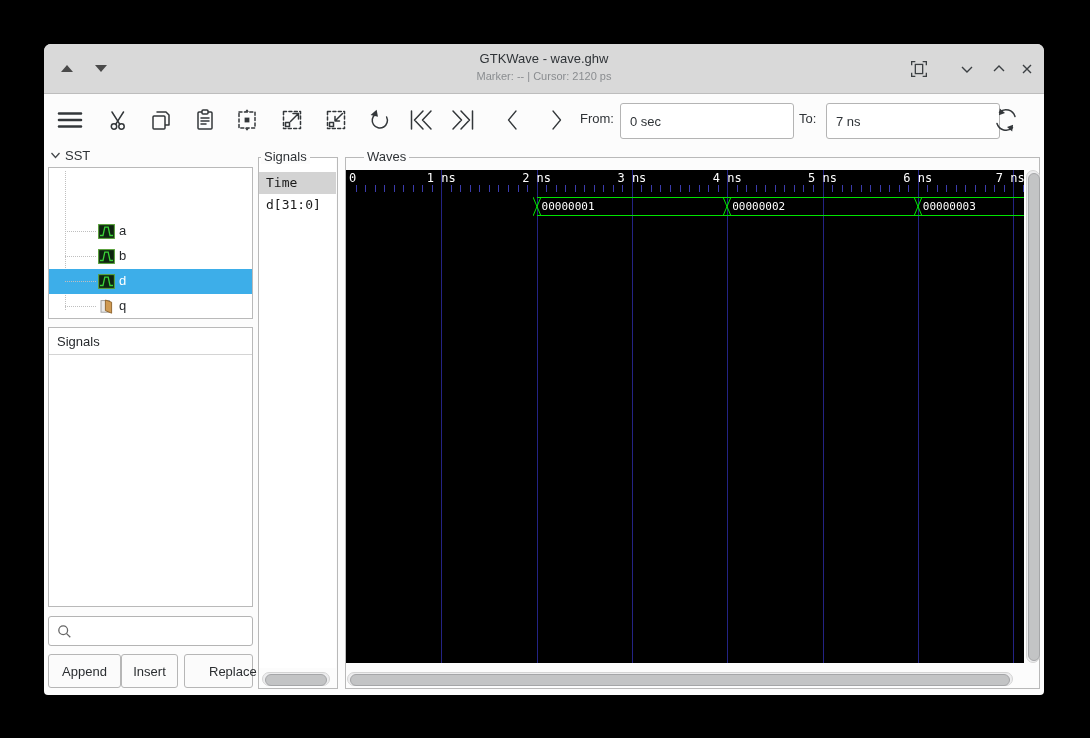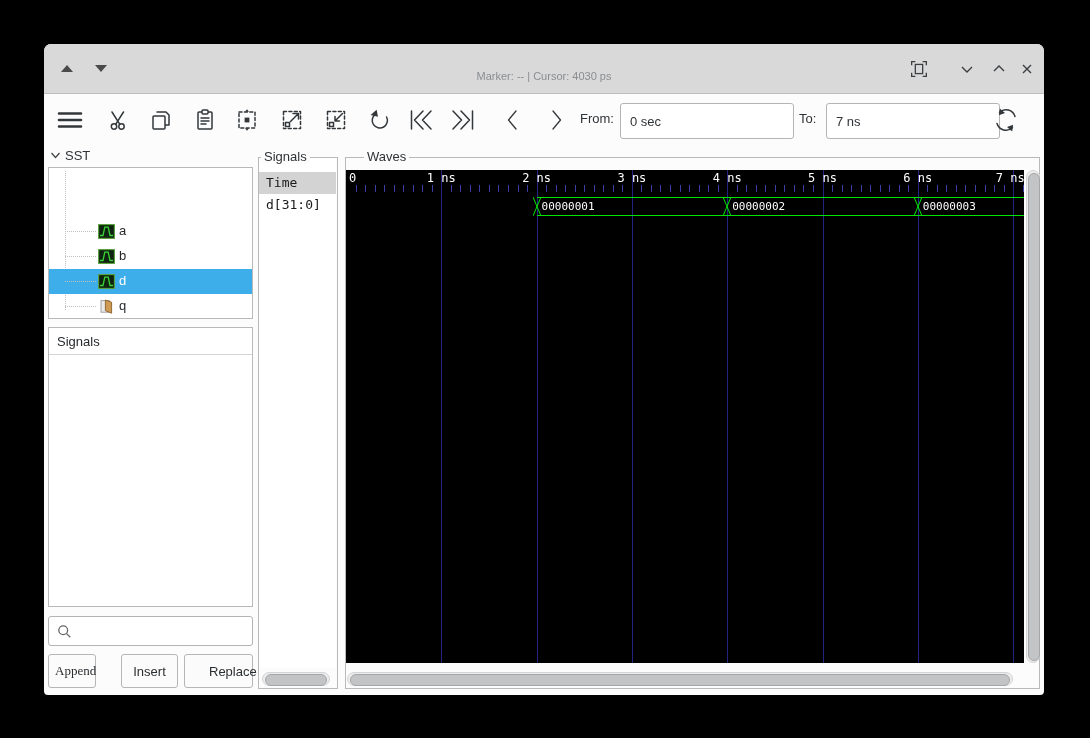--- a/index.html
+++ b/index.html
@@ -64,21 +64,22 @@
 
 <div class="window">
 
   <div class="titlebar">
     <button class="tb-btn" style="left:8px;">
         <span class="tri-up"></span>
       </button>
     <button class="tb-btn" style="left:42px;">
         <span class="tri-down"></span>
       </button>
-    <div class="tb-sub">Marker: -- | Cursor: 4030 ps</div>
+    <div class="tb-title">GTKWave - wave.ghw</div>
+    <div class="tb-sub">Marker: -- | Cursor: 2120 ps</div>
     <button class="tb-btn" style="left:860px;">
       <svg width="22" height="22" viewBox="0 0 24 24" class="tb-ico">
         <path d="M4 8 V4 H8 M16 4 H20 V8 M20 16 V20 H16 M8 20 H4 V16"></path>
           <rect x="8" y="7" width="8" height="10"></rect>
       </svg>
     </button>
     <button class="tb-btn" style="left:908px;">
       <svg width="18" height="18" viewBox="0 0 18 18" class="tb-ico">
           <path d="M4 7 L9 12 L14 7"></path>
         </svg>
@@ -230,21 +231,21 @@
     </div>
 
   <div class="search-box">
     <svg width="15" height="15" viewBox="0 0 15 15">
         <circle cx="6.2" cy="6.2" r="4.4"></circle>
         <path d="M9.6 9.6 L13.3 13.3"></path>
       </svg>
     <input class="search-input" value="" style="">
   </div>
 
-  <button class="act-btn" style="left:4px;width:48px;font-family:Liberation Serif, serif;">Append</button>
+  <button class="act-btn" style="left:4px;width:73px;">Append</button>
   <button class="act-btn" style="left:77px;width:57px;">Insert</button>
   <button class="act-btn" style="left:140px;width:69px;padding-left:24px;">Replace</button>
 
   <div class="splitter" style="left:209px;"></div>
   <div class="splitter" style="left:294px;"></div>
 
   <div class="frame-rect" style="left:214px;top:113px;width:80px;height:532px;"></div>
   <div class="frame-label" style="left:217px;top:105px;">Signals</div>
   <div class="mid-content">
     <div class="mid-time">Time</div>

